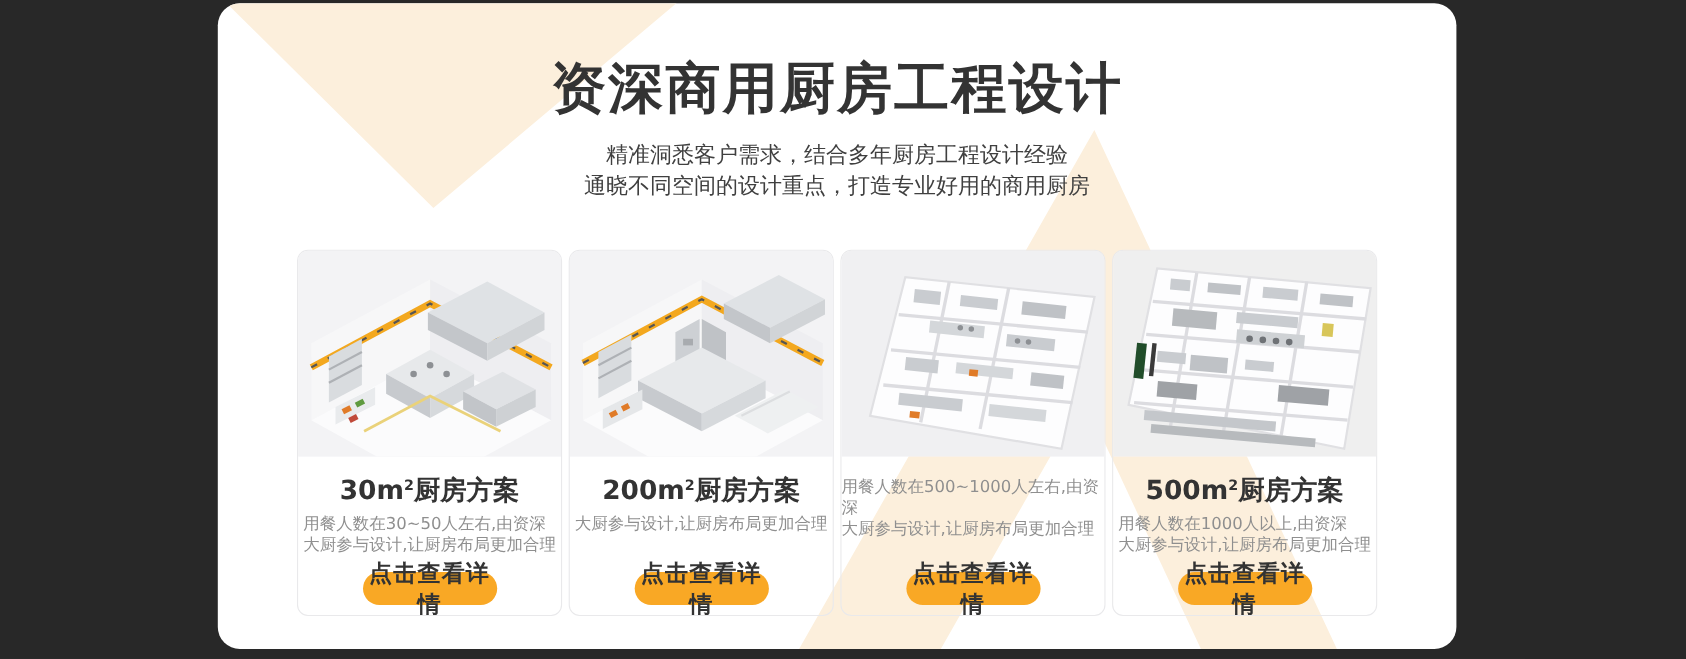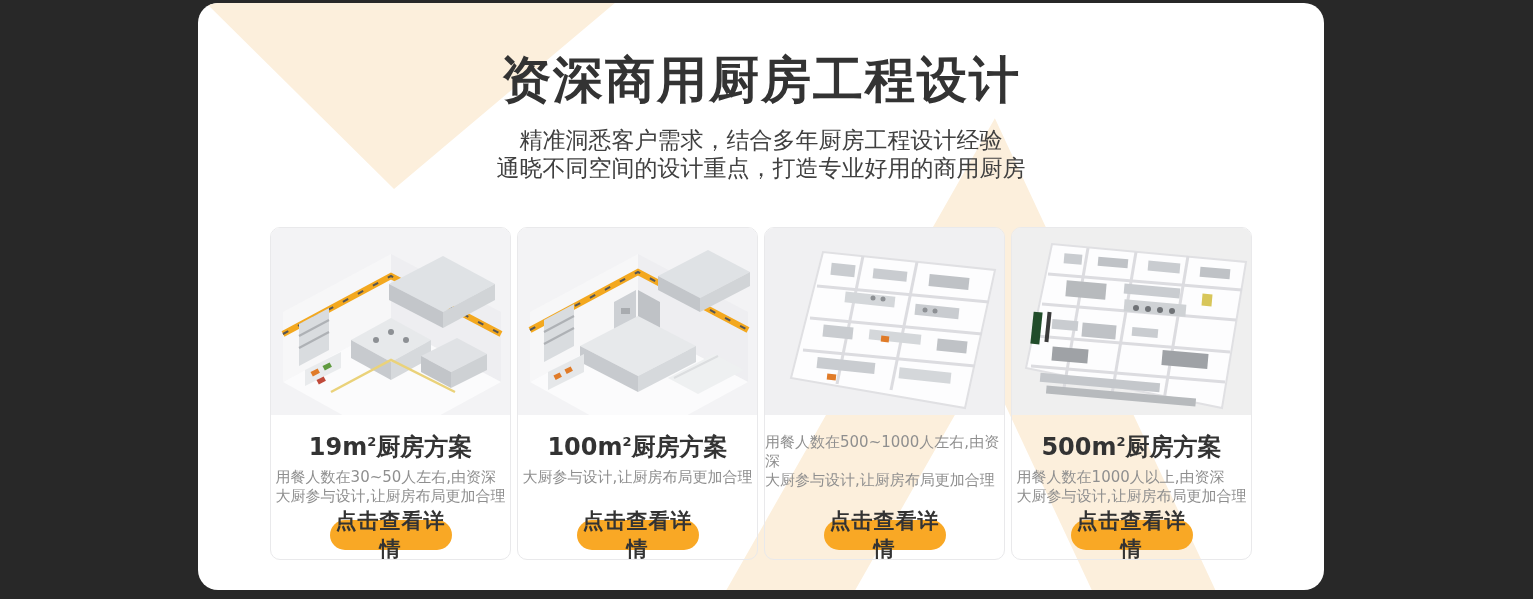--- a/index.html
+++ b/index.html
@@ -15,21 +15,21 @@
   }
   .decor{ position:absolute; left:0; top:0; z-index:0; pointer-events:none; }
   .content{ position:relative; z-index:1; }
   .page-title{
     margin-top:50px; text-align:center;
     font-size:50px; line-height:54px; font-weight:900;
     color:#333333; letter-spacing:2px;
   }
   .subtitle{
     margin-top:19px; text-align:center;
-    font-size:23px; line-height:28px; font-weight:500; color:#404040;
+    font-size:20px; line-height:28px; font-weight:500; color:#404040;
   }
   .cards{ display:flex; justify-content:center; gap:6px; margin-top:45px; }
   .card{
     width:241px; height:333px;
     border:1px solid #e9e9eb; border-radius:10px;
     background:transparent; overflow:hidden;
     display:flex; flex-direction:column;
   }
   .card-image{ height:187px; background:#f3f3f5; flex:none; }
   .card-image svg{ display:block; }
@@ -96,21 +96,21 @@
             <polygon points="150,128 150,144 180,160 180,144" fill="#c2c5c9"></polygon>
             <polygon points="180,144 180,160 216,142 216,126" fill="#ced1d4"></polygon>
             <polygon points="34,142 70,124 70,140 34,158" fill="#e9ebed"></polygon>
             <rect x="40" y="142" width="8" height="5" fill="#e07b28" transform="rotate(-27 44 144)"></rect>
             <rect x="52" y="136" width="8" height="5" fill="#5f9a3f" transform="rotate(-27 56 138)"></rect>
             <rect x="46" y="150" width="8" height="5" fill="#c04a3a" transform="rotate(-27 50 152)"></rect>
             <polyline points="60,164 120,132 184,164" stroke="#ead27a" stroke-width="2.5" fill="none"></polyline>
           </svg>
         </div>
         <div class="card-body">
-          <div class="card-title"><span>19m</span><sup>2</sup><span>厨房方案</span></div>
+          <div class="card-title"><span>30m</span><sup>2</sup><span>厨房方案</span></div>
           <div class="card-desc">
             <div>用餐人数在30~50人左右,由资深</div>
             <div>大厨参与设计,让厨房布局更加合理</div>
           </div>
           <button class="detail-button">点击查看详情</button>
         </div>
       </div>
 
       <div class="card">
         <div class="card-image">
@@ -134,21 +134,21 @@
             <line x1="26" y1="104" x2="56" y2="88" stroke="#aeb1b5" stroke-width="2"></line>
             <line x1="26" y1="116" x2="56" y2="100" stroke="#aeb1b5" stroke-width="2"></line>
             <polygon points="30,144 66,126 66,144 30,162" fill="#e5e7e9"></polygon>
             <rect x="36" y="146" width="7" height="5" fill="#e07b28" transform="rotate(-27 39 148)"></rect>
             <rect x="47" y="140" width="7" height="5" fill="#e07b28" transform="rotate(-27 50 142)"></rect>
             <polygon points="150,150 196,126 226,142 180,166" fill="#eef0f1"></polygon>
             <line x1="156" y1="150" x2="200" y2="128" stroke="#dcdee0" stroke-width="2"></line>
           </svg>
         </div>
         <div class="card-body">
-          <div class="card-title"><span>100m</span><sup>2</sup><span>厨房方案</span></div>
+          <div class="card-title"><span>200m</span><sup>2</sup><span>厨房方案</span></div>
           <div class="card-desc">
             <div>大厨参与设计,让厨房布局更加合理</div>
           </div>
           <button class="detail-button">点击查看详情</button>
         </div>
       </div>
 
       <div class="card">
         <div class="card-image">
           <svg width="241" height="187" viewBox="0 0 241 187">

